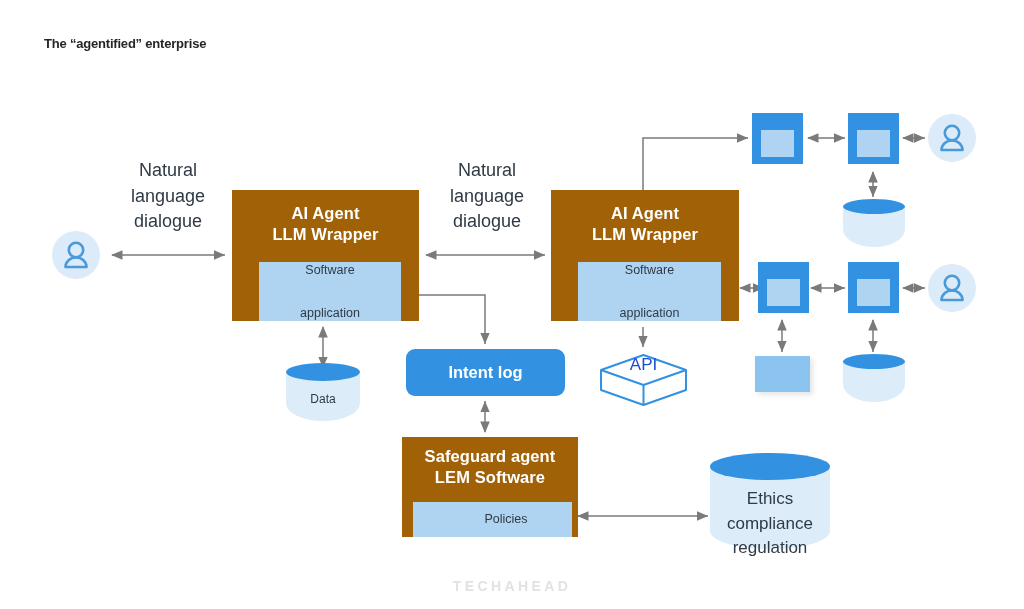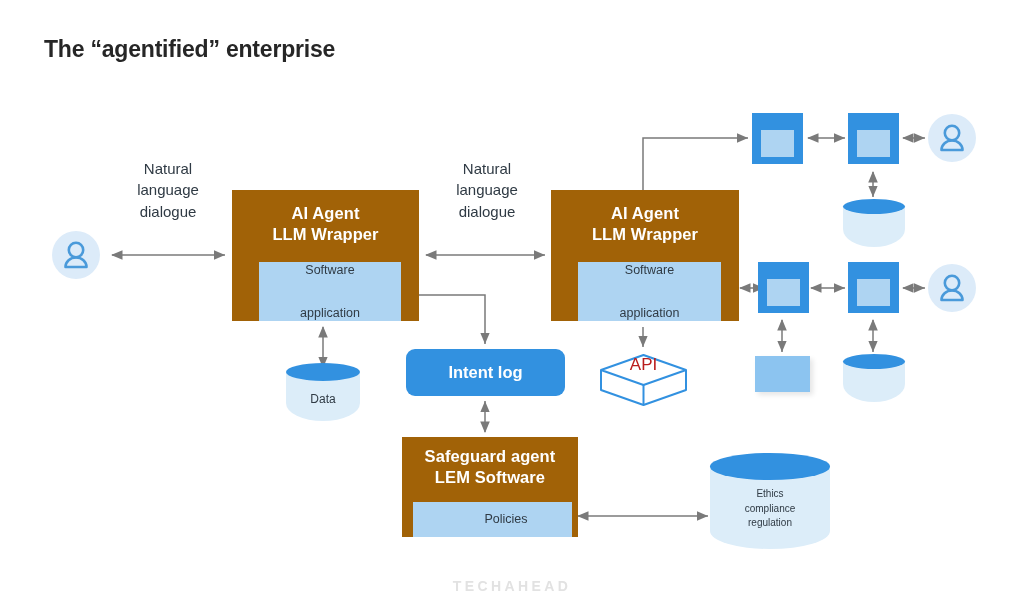--- a/index.html
+++ b/index.html
@@ -24,21 +24,21 @@
     top: 0;
     width: 1024px;
     height: 609px;
   }
 
   
   .page-title {
     position: absolute;
     left: 44px;
     top: 36px;
-    font-size: 23px;
+    font-size: 13px;
     font-weight: bold;
     color: #262626;
     letter-spacing: -0.2px;
     white-space: nowrap;
   }
 
   
   .watermark {
     position: absolute;
     left: 0;
@@ -100,21 +100,21 @@
     color: #ffffff;
     font-size: 16.5px;
     font-weight: bold;
     white-space: nowrap;
   }
 
   
   .nl-label {
     position: absolute;
     text-align: center;
-    font-size: 15px;
+    font-size: 18px;
     color: #2f3a44;
     line-height: 1.42;
   }
 
   
   .person {
     position: absolute;
     border-radius: 50%;
     background: #dcebf9;
   }
@@ -167,21 +167,21 @@
 
   
   .api-box {
     position: absolute;
   }
   .api-text {
     position: absolute;
     width: 100%;
     text-align: center;
     font-size: 17px;
-    color: #b91c1c;
+    color: #1d4ed8;
   }
 </style>
 </head>
 <body>
 
 <div id="stage">
 
   <svg id="diagram-svg" viewBox="0 0 1024 609">
     <defs>
       <marker id="arrEnd" markerWidth="9" markerHeight="9" refX="7.6" refY="3.2" orient="auto" markerUnits="strokeWidth">
@@ -291,21 +291,21 @@
     <div class="agent-line">Safeguard agent</div>
     <div class="agent-line">LEM Software</div>
     <div class="agent-inner" style="left:11px; right:6px; top:65px; bottom:0;padding-left:27px;">
       <span>Policies</span>
     </div>
   </div>
 
   <div class="cylinder" style="left:710px; top:453px; width:120px; height:96px;">
     <div class="cyl-body" style="top:13px; height:83px;"></div>
     <div class="cyl-top" style="height:27px;"></div>
-    <div class="cyl-label" style="top:34px; font-size:10px;">
+    <div class="cyl-label" style="top:34px; font-size:17px;">
       <div>Ethics</div>
       <div>compliance</div>
       <div>regulation</div>
     </div>
   </div>
 
   <div class="app-icon" style="left:752px; top:113px; width:51px; height:51px;">
     <div class="inner" style="left:9px; right:9px; top:17px; bottom:7px;"></div>
   </div>
 

